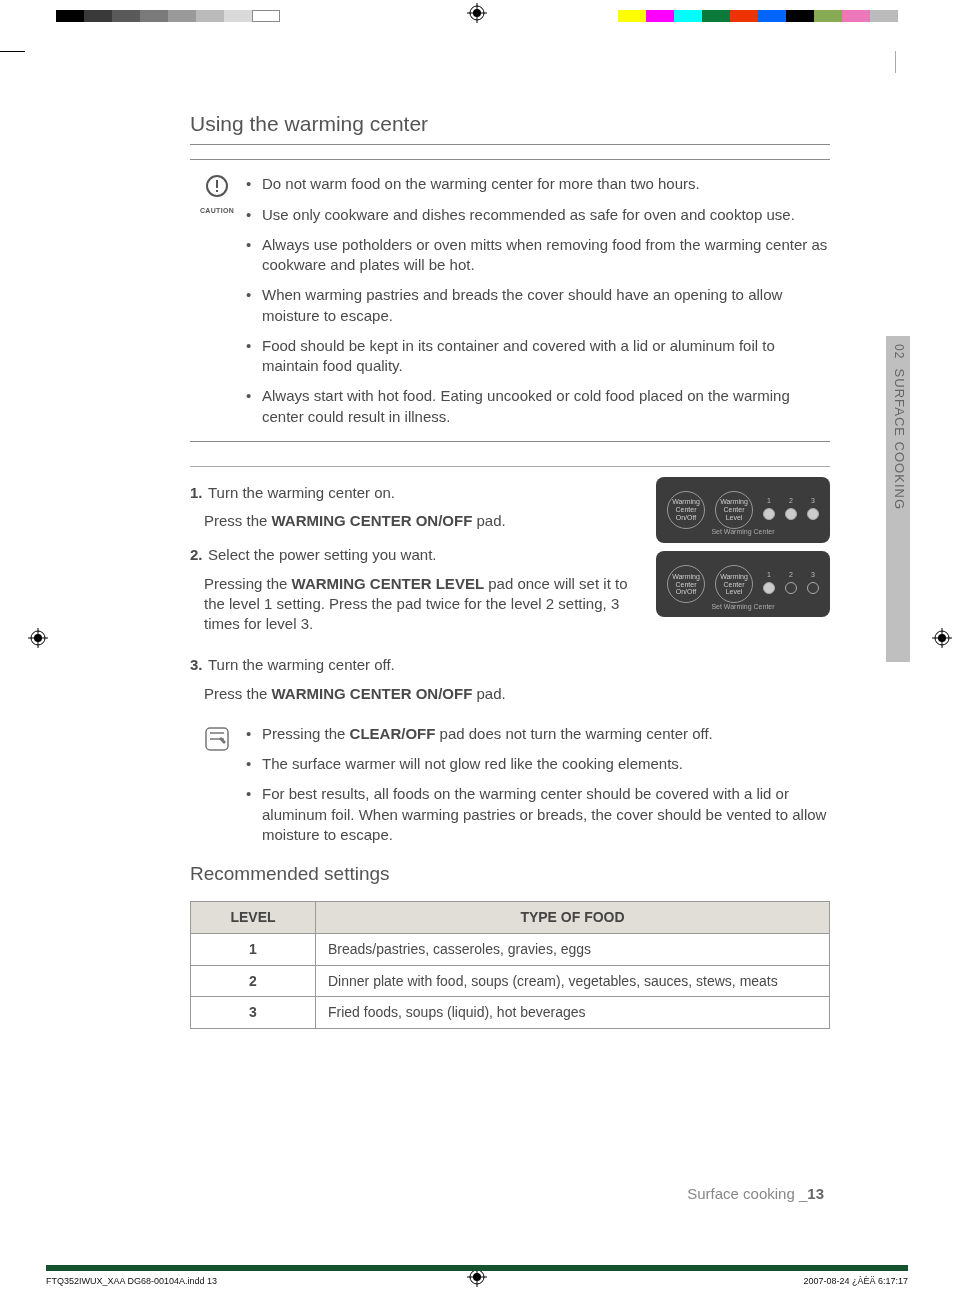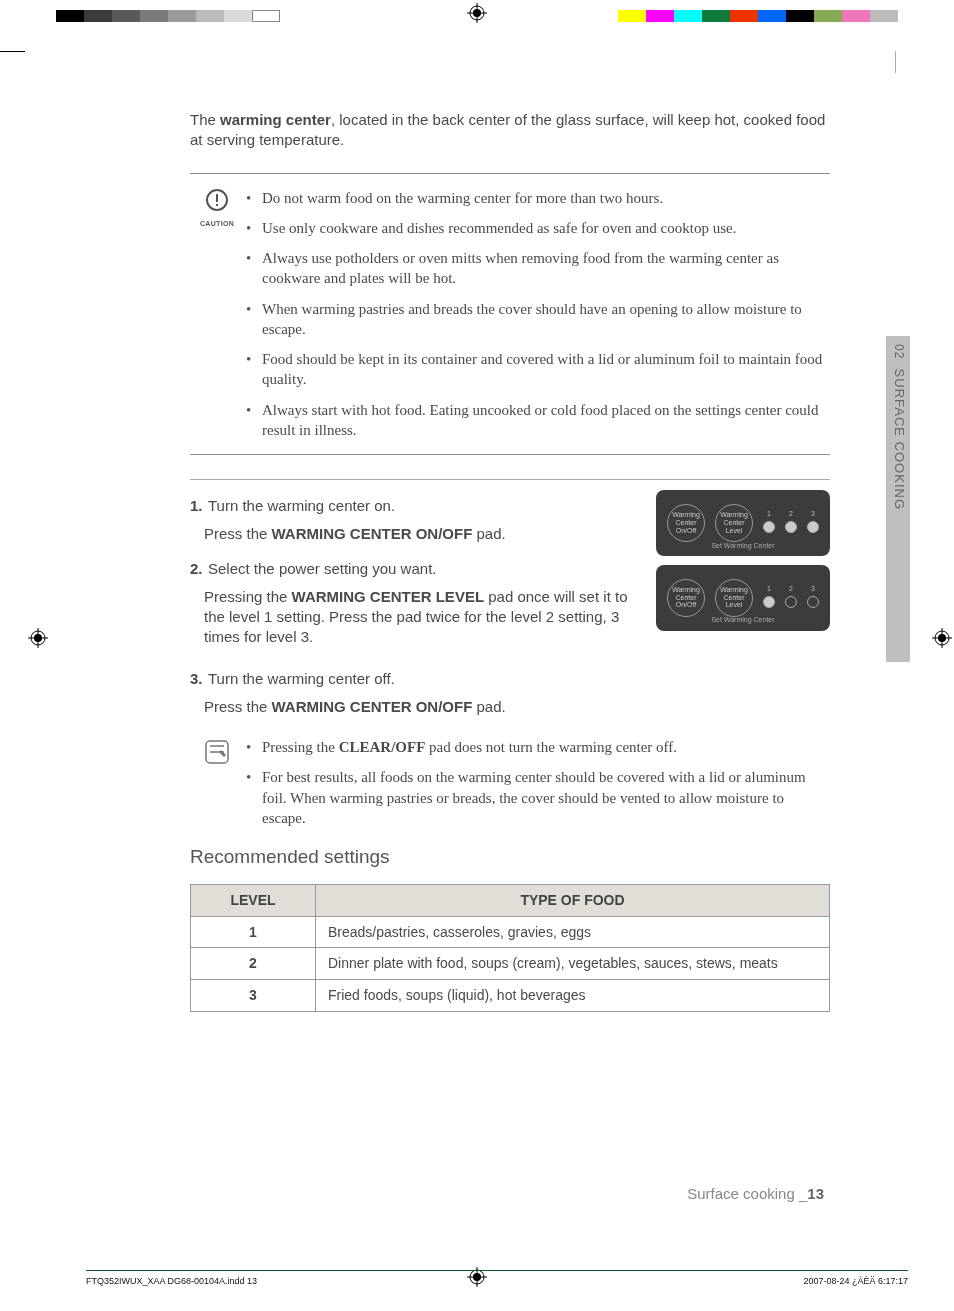--- a/index.html
+++ b/index.html
@@ -31,21 +31,21 @@
   .callout {
     border-top:1px solid #8a8a8a;
     border-bottom:1px solid #8a8a8a;
     padding:14px 0 14px 0;
     margin-bottom:24px;
     display:flex;
   }
   .callout-icon-col { width:54px; text-align:center; flex-shrink:0; }
   .callout-icon-col .cap { font-size:7px; font-weight:bold; letter-spacing:0.3px; color:#555; margin-top:2px;}
   ul.bullet { list-style:none; padding:0; margin:0; }
-  ul.bullet li { position:relative; padding-left:18px; margin-bottom:10px;font-family:Liberation Serif, serif; }
+  ul.bullet li { position:relative; padding-left:18px; margin-bottom:10px; }
   ul.bullet li:last-child { margin-bottom:0; }
   ul.bullet li::before { content:"•"; position:absolute; left:2px; top:0; color:#555;}
   .steps { border-top:1px solid #aaa; padding-top:16px; }
   .step { margin-bottom:14px; position:relative; min-height:44px;}
   .step-row { display:flex; }
   .step-num { width:18px; font-weight:bold; flex-shrink:0;}
   .step-body { flex:1; padding-right:88px;}
   .step-sub { margin-top:8px; padding-left:14px; padding-right:200px;}
   .panel {
     position:absolute; right:0; top:-6px;
@@ -77,21 +77,21 @@
     writing-mode:vertical-rl;
     text-orientation:mixed;
     font-size:13px; letter-spacing:1px;
     color:#666; padding:8px 2px;
     background:linear-gradient(#bfbfbf 0%, #bfbfbf 100%);
   }
   .side-tab .num { font-size:12px;}
   .footer-title { position:absolute; right:130px; bottom:107px; color:#888; font-size:15px;}
   .footer-title b { color:#666; }
   .print-footer { position:absolute; bottom:24px; left:46px; right:46px; height:16px;
-    border-top:1px solid #14532d; font-size:9px; color:#111;margin-left:40px; }
+    border-top:6px solid #14532d; font-size:9px; color:#111; }
   .print-footer .l { position:absolute; left:0; top:4px;}
   .print-footer .r { position:absolute; right:0; top:4px;}
 </style>
 </head>
 <body>
 
 <div class="colorbars left">
   <span style="background:#000"></span><span style="background:#3a3a3a"></span><span style="background:#5a5a5a"></span><span style="background:#7a7a7a"></span><span style="background:#9a9a9a"></span><span style="background:#bababa"></span><span style="background:#dadada"></span><span style="background:#fff;border:1px solid #888;box-sizing:border-box"></span>
 </div>
 <div class="colorbars right">
@@ -128,41 +128,39 @@
 <div class="crop-line tl-h"></div>
 <div class="page-bar-right"></div>
 
 <div class="side-tab">
   <span class="num">02</span>&nbsp;
   <span>SURFACE COOKING</span>
 </div>
 
 <div class="page">
 
-
-  <div class="intro">
-    <span>The </span><b>warming center</b><span>, located in the back center of the glass surface, will keep hot, cooked food at serving temperature.</span>
-  </div>
+  <div class="section-title">Using the warming center</div>
+
 
   <div class="callout">
     <div class="callout-icon-col">
       <svg width="24" height="24" viewBox="0 0 24 24">
         <circle cx="12" cy="12" r="10" fill="none" stroke="#555" stroke-width="2"></circle>
         <rect x="11" y="6" width="2" height="8" fill="#555"></rect>
         <rect x="11" y="16" width="2" height="2" fill="#555"></rect>
       </svg>
       <div class="cap">CAUTION</div>
     </div>
     <ul class="bullet">
       <li>Do not warm food on the warming center for more than two hours.</li>
       <li>Use only cookware and dishes recommended as safe for oven and cooktop use.</li>
       <li>Always use potholders or oven mitts when removing food from the warming center as cookware and plates will be hot.</li>
       <li>When warming pastries and breads the cover should have an opening to allow moisture to escape.</li>
       <li>Food should be kept in its container and covered with a lid or aluminum foil to maintain food quality.</li>
-      <li>Always start with hot food. Eating uncooked or cold food placed on the settings center could result in illness.</li>
+      <li>Always start with hot food. Eating uncooked or cold food placed on the warming center could result in illness.</li>
     </ul>
   </div>
 
   <div class="steps">
 
     <div class="step">
       <div class="step-row">
         <div class="step-num">1.</div>
         <div class="step-body">Turn the warming center on.</div>
       </div>
@@ -233,20 +231,21 @@
       <svg width="26" height="26" viewBox="0 0 26 26">
         <rect x="2" y="2" width="22" height="22" rx="4" fill="none" stroke="#777" stroke-width="1.5"></rect>
         <path d="M6 7 L20 7 M6 13 L20 13" stroke="#777" stroke-width="1.5"></path>
         <path d="M17 11 L22 16 L20 18 L15 13 Z" fill="#777"></path>
       </svg>
     </div>
     <ul class="bullet">
       <li>
         <span>Pressing the </span><b>CLEAR/OFF</b><span> pad does not turn the warming center off.</span>
       </li>
+      <li>The surface warmer will not glow red like the cooking elements.</li>
       <li>For best results, all foods on the warming center should be covered with a lid or aluminum foil. When warming pastries or breads, the cover should be vented to allow moisture to escape.</li>
     </ul>
   </div>
 
   <div class="rec-title">Recommended settings</div>
   <table class="rec">
     <thead>
       <tr>
         <th class="level-col">LEVEL</th>
         <th>TYPE OF FOOD</th>

